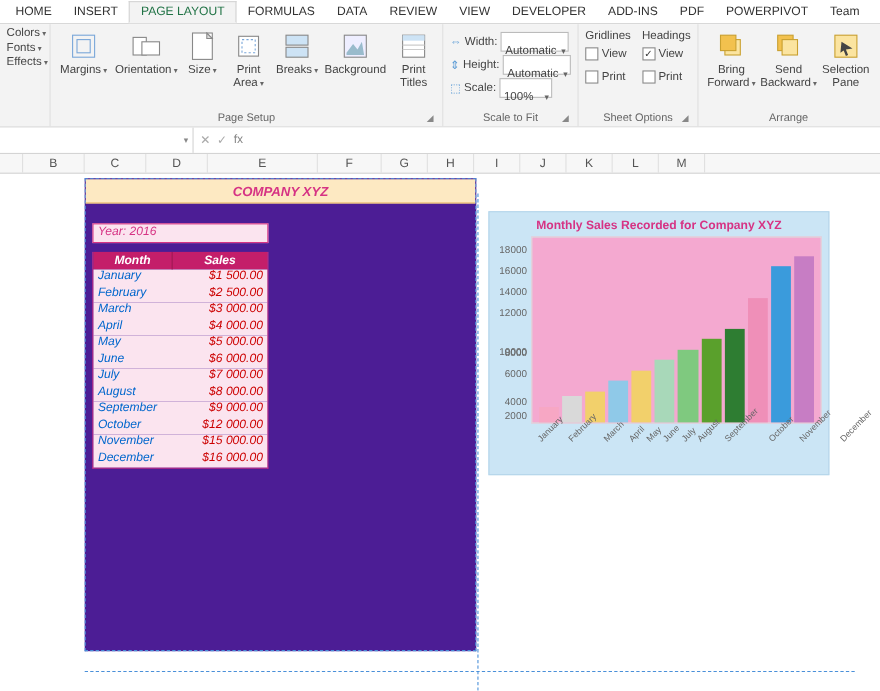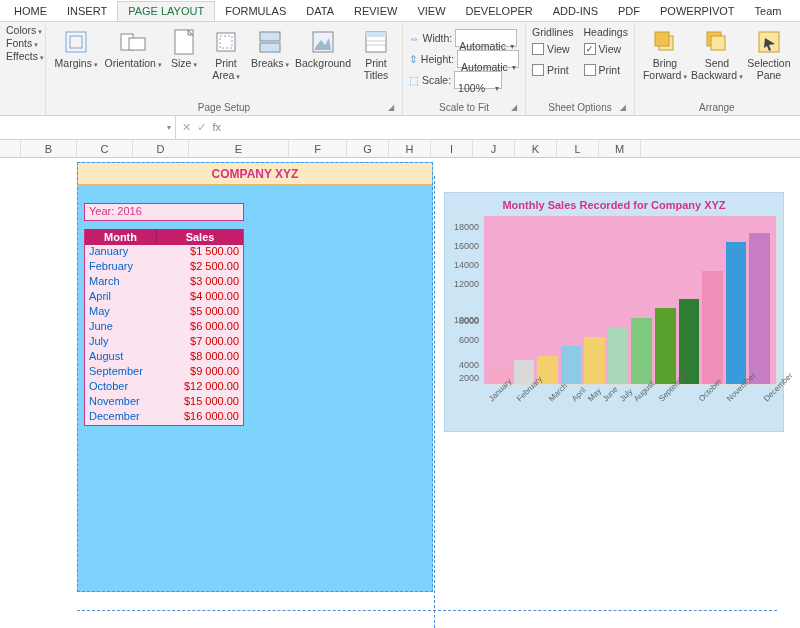--- a/index.html
+++ b/index.html
@@ -37,36 +37,36 @@
 .fbar-btns span { cursor: pointer; }
 .fx { color: #888; text-align: center; }
 .formula-input { flex: 1; height: 100%; border: none; outline: none; padding: 0 4px; }
 
 
 .grid-wrap { position: relative; height: 488px; overflow: hidden; background: #fff; }
 .col-headers { display: flex; height: 18px; background: #f7f7f7; border-bottom: 1px solid #ccc; position: absolute; top: 0; left: 0; right: 0; }
 .colh { border-right: 1px solid #e0e0e0; text-align: center; font-size: 11px; color: #555; line-height: 18px; }
 
 .sheet { position: absolute; top: 18px; left: 0; right: 0; bottom: 0; background: #fff; }
-.page-area { position: absolute; left: 77px; top: 4px; width: 356px; height: 430px; background: #7dd3fc; border: 1px dashed #4a90d9; }
+.page-area { position: absolute; left: 77px; top: 4px; width: 356px; height: 430px; background: #4c1d95; border: 1px dashed #4a90d9; font-style: italic; }
 .company-banner { position: absolute; left: 0; top: 0; right: 0; height: 22px; background: #fde9c2; text-align: center; font-weight: bold; color: #d63384; font-size: 12px; line-height: 22px; border-bottom: 1px solid #e8b86d; }
 
 .year-box { position: absolute; left: 6px; top: 40px; width: 160px; height: 18px; background: #fbe4ef; border: 1px solid #d63384; color: #d63384; font-size: 11px; padding: 1px 4px; }
 
 .data-table { position: absolute; left: 6px; top: 66px; width: 160px; }
 .data-head { display: flex; background: #c41e6a; color: #fff; font-weight: bold; font-size: 11px; }
 .data-head div:first-child { width: 72px; padding: 2px 4px; text-align: center; border-right: 1px solid #a01854; }
 .data-head div:last-child { flex: 1; padding: 2px 4px; text-align: center; }
 .data-row { display: flex; background: #fbe4ef; font-size: 11px; height: 15px; }
 .data-row .m { width: 72px; padding: 0 4px; color: #0066cc; }
 .data-row .s { flex: 1; padding: 0 4px; text-align: right; color: #c00; }
 .data-table { border: 1px solid #d63384; border-top: none; }
 
 
-.chart-box { position: absolute; left: 444px; top: 34px; width: 340px; height: 240px; background: #cbe5f5; border: 1px solid #b5d5ea; padding: 6px; }
+.chart-box { position: absolute; left: 444px; top: 34px; width: 310px; height: 240px; background: #cbe5f5; border: 1px solid #b5d5ea; padding: 6px; }
 .chart-title { text-align: center; color: #d63384; font-weight: bold; font-size: 11px; margin-bottom: 4px; }
 .plot { position: relative; height: 170px; background: #f4a9d0; border: 1px solid #ddd; margin-left: 32px; }
 .yaxis { position: absolute; left: 0; top: 22px; height: 170px; width: 30px; }
 .ytick { position: absolute; right: 2px; font-size: 9px; color: #666; transform: translateY(-50%); }
 .bars { position: absolute; left: 6px; right: 6px; bottom: 0; top: 0; display: flex; align-items: flex-end; gap: 3px; }
 .bar { flex: 1; }
 .xaxis { display: flex; margin-left: 32px; padding-top: 4px; }
 .xlbl { flex: 1; font-size: 8px; color: #666; transform: rotate(-45deg); transform-origin: left top; white-space: nowrap; height: 30px; position: relative; left: 4px; top: 8px; }
 
 .page-sep { position: absolute; left: 434px; top: 18px; bottom: 0; width: 0; border-left: 1px dashed #4a90d9; }

